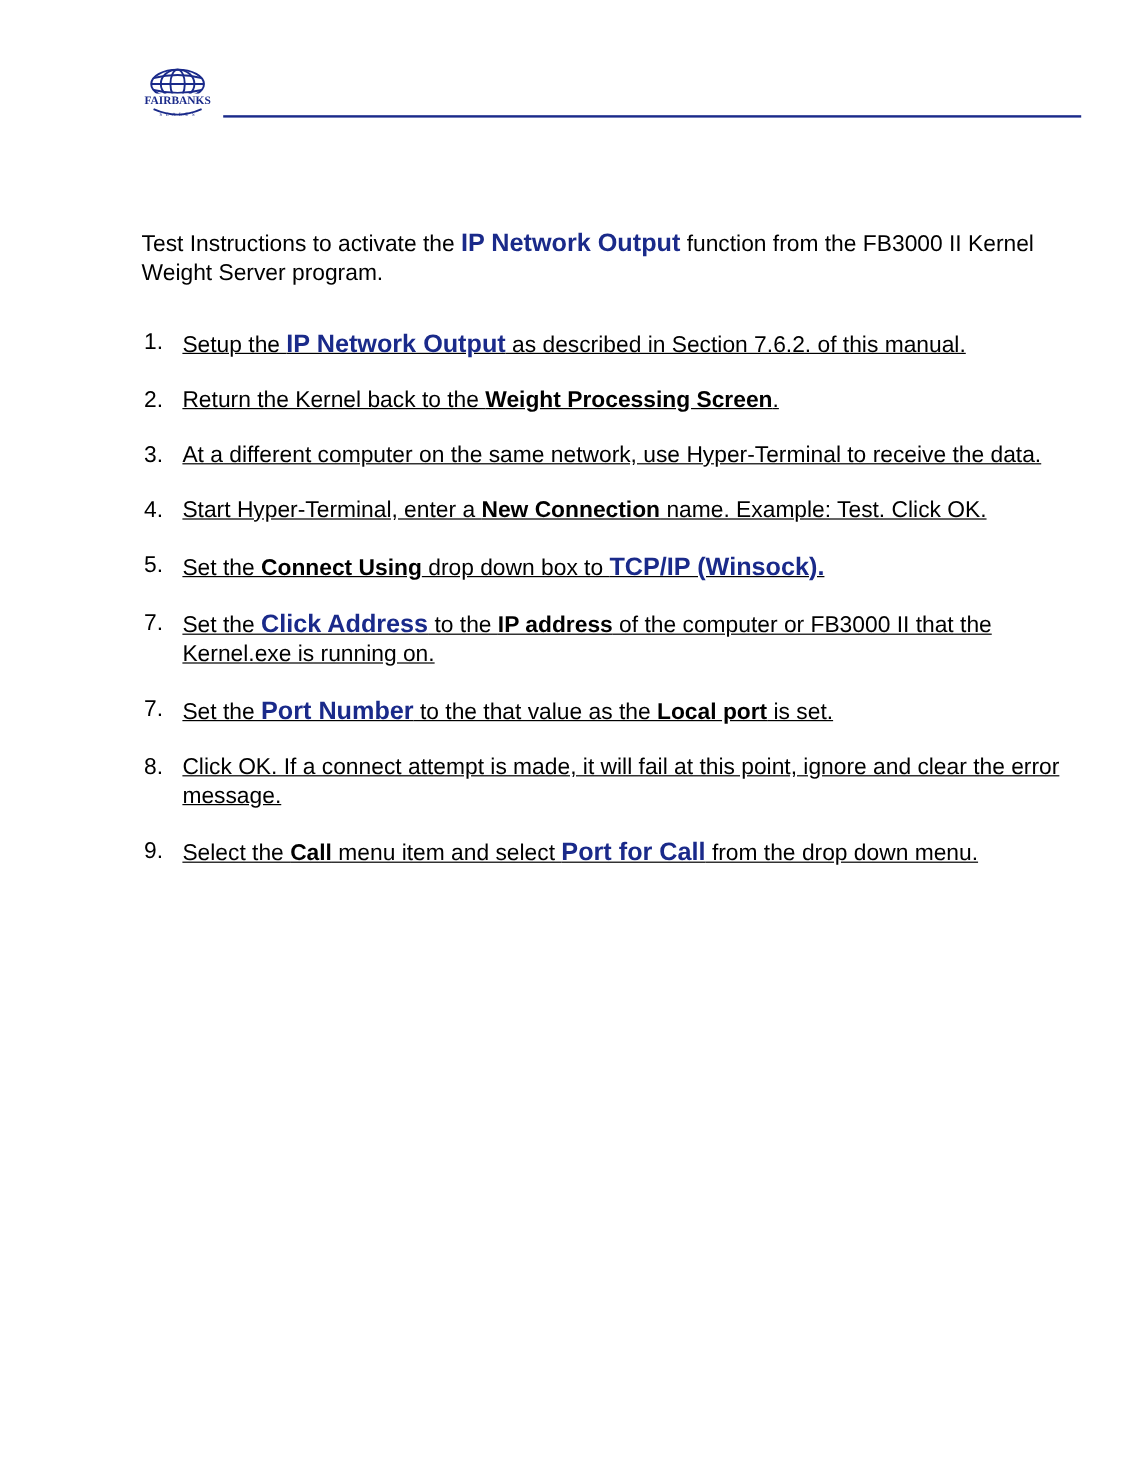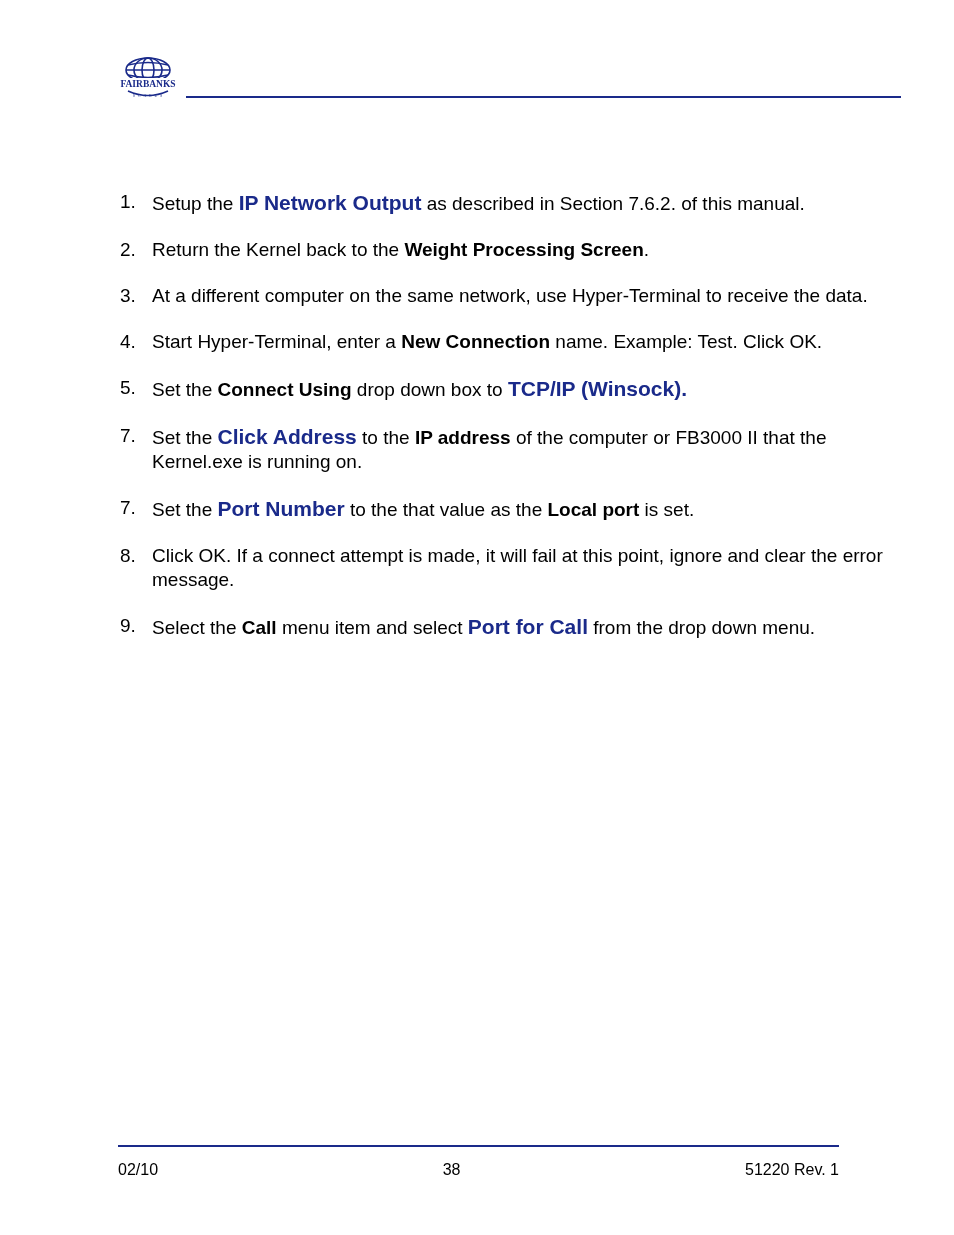--- a/index.html
+++ b/index.html
@@ -42,21 +42,21 @@
     display: flex;
     align-items: flex-start;
     margin-bottom: 22px;
   }
   .num {
     width: 34px;
     flex: 0 0 34px;
     text-align: left;
     padding-left: 2px;
   }
-  .body { flex: 1 1 auto; }
+  .body { flex: 1 1 auto; text-decoration: underline; }
   .b { font-weight: bold; }
   .bb { font-weight: bold; color: #1a2a8a; font-size: 21px; }
   .footer {
     position: absolute;
     left: 118px;
     right: 115px;
     bottom: 56px;
   }
   .footer-line {
     border-top: 2px solid #1a2a8a;
@@ -89,20 +89,23 @@
           <text x="28" y="31" text-anchor="middle" font-family="Georgia, 'Times New Roman', serif" font-weight="bold" font-size="9.5" fill="#1a2a8a">FAIRBANKS</text>
           <path d="M8 35 Q28 44 48 35" fill="none" stroke="#1a2a8a" stroke-width="1.6"></path>
           <text x="28" y="41" text-anchor="middle" font-family="Georgia, serif" font-size="4" fill="#1a2a8a" letter-spacing="1">S C A L E S</text>
         </svg>
       </div>
     </div>
     <div class="header-line"></div>
   </div>
 
   <div class="content">
+    <p class="intro">
+      <span>Test Instructions to activate the </span><span class="intro-bold-blue">IP Network Output</span><span> function from the FB3000 II Kernel Weight Server program.</span>
+    </p>
 
     <ol class="steps" id="steps-list">
         <li>
           <span class="num">1.</span>
           <span class="body"><span>Setup the </span><span class="bb">IP Network Output</span><span> as described in Section 7.6.2. of this manual.</span></span>
         </li>
         <li>
           <span class="num">2.</span>
           <span class="body"><span>Return the Kernel back to the </span><span class="b">Weight Processing Screen</span><span>.</span></span>
         </li>
@@ -130,22 +133,14 @@
           <span class="num">8.</span>
           <span class="body"><span>Click OK. If a connect attempt is made, it will fail at this point, ignore and clear the error message.</span></span>
         </li>
         <li>
           <span class="num">9.</span>
           <span class="body"><span>Select the </span><span class="b">Call</span><span> menu item and select </span><span class="bb">Port for Call</span><span> from the drop down menu.</span></span>
         </li>
       </ol>
   </div>
 
-  <div class="footer">
-    <div class="footer-line"></div>
-    <div class="footer-row">
-      <span>02/10</span>
-      <span>38</span>
-      <span>51220   Rev. 1</span>
-    </div>
-  </div>
 
 </div>
 
 </body></html>

